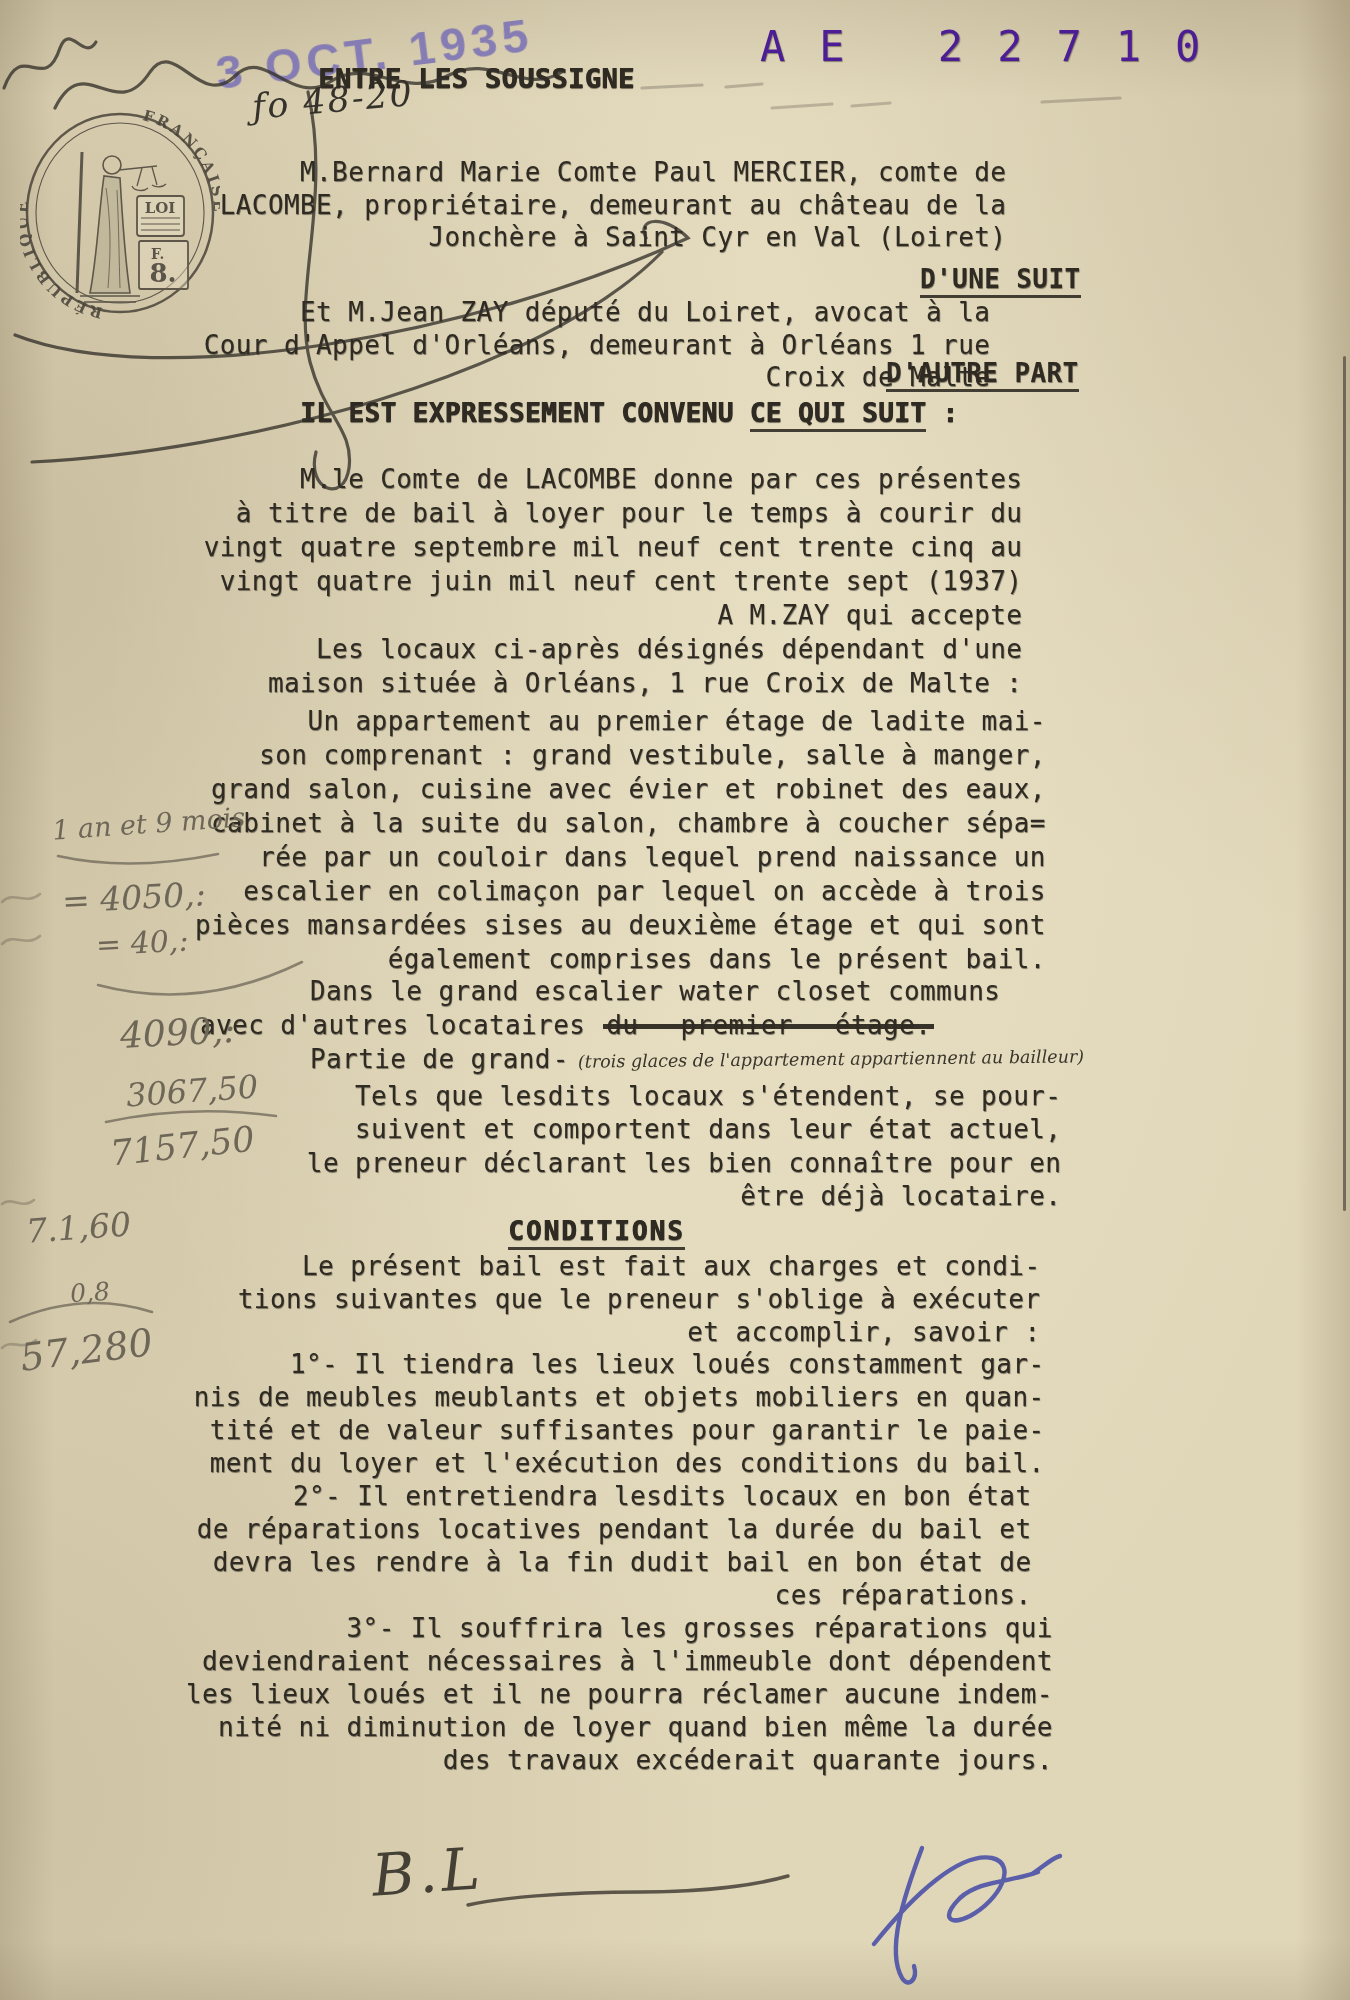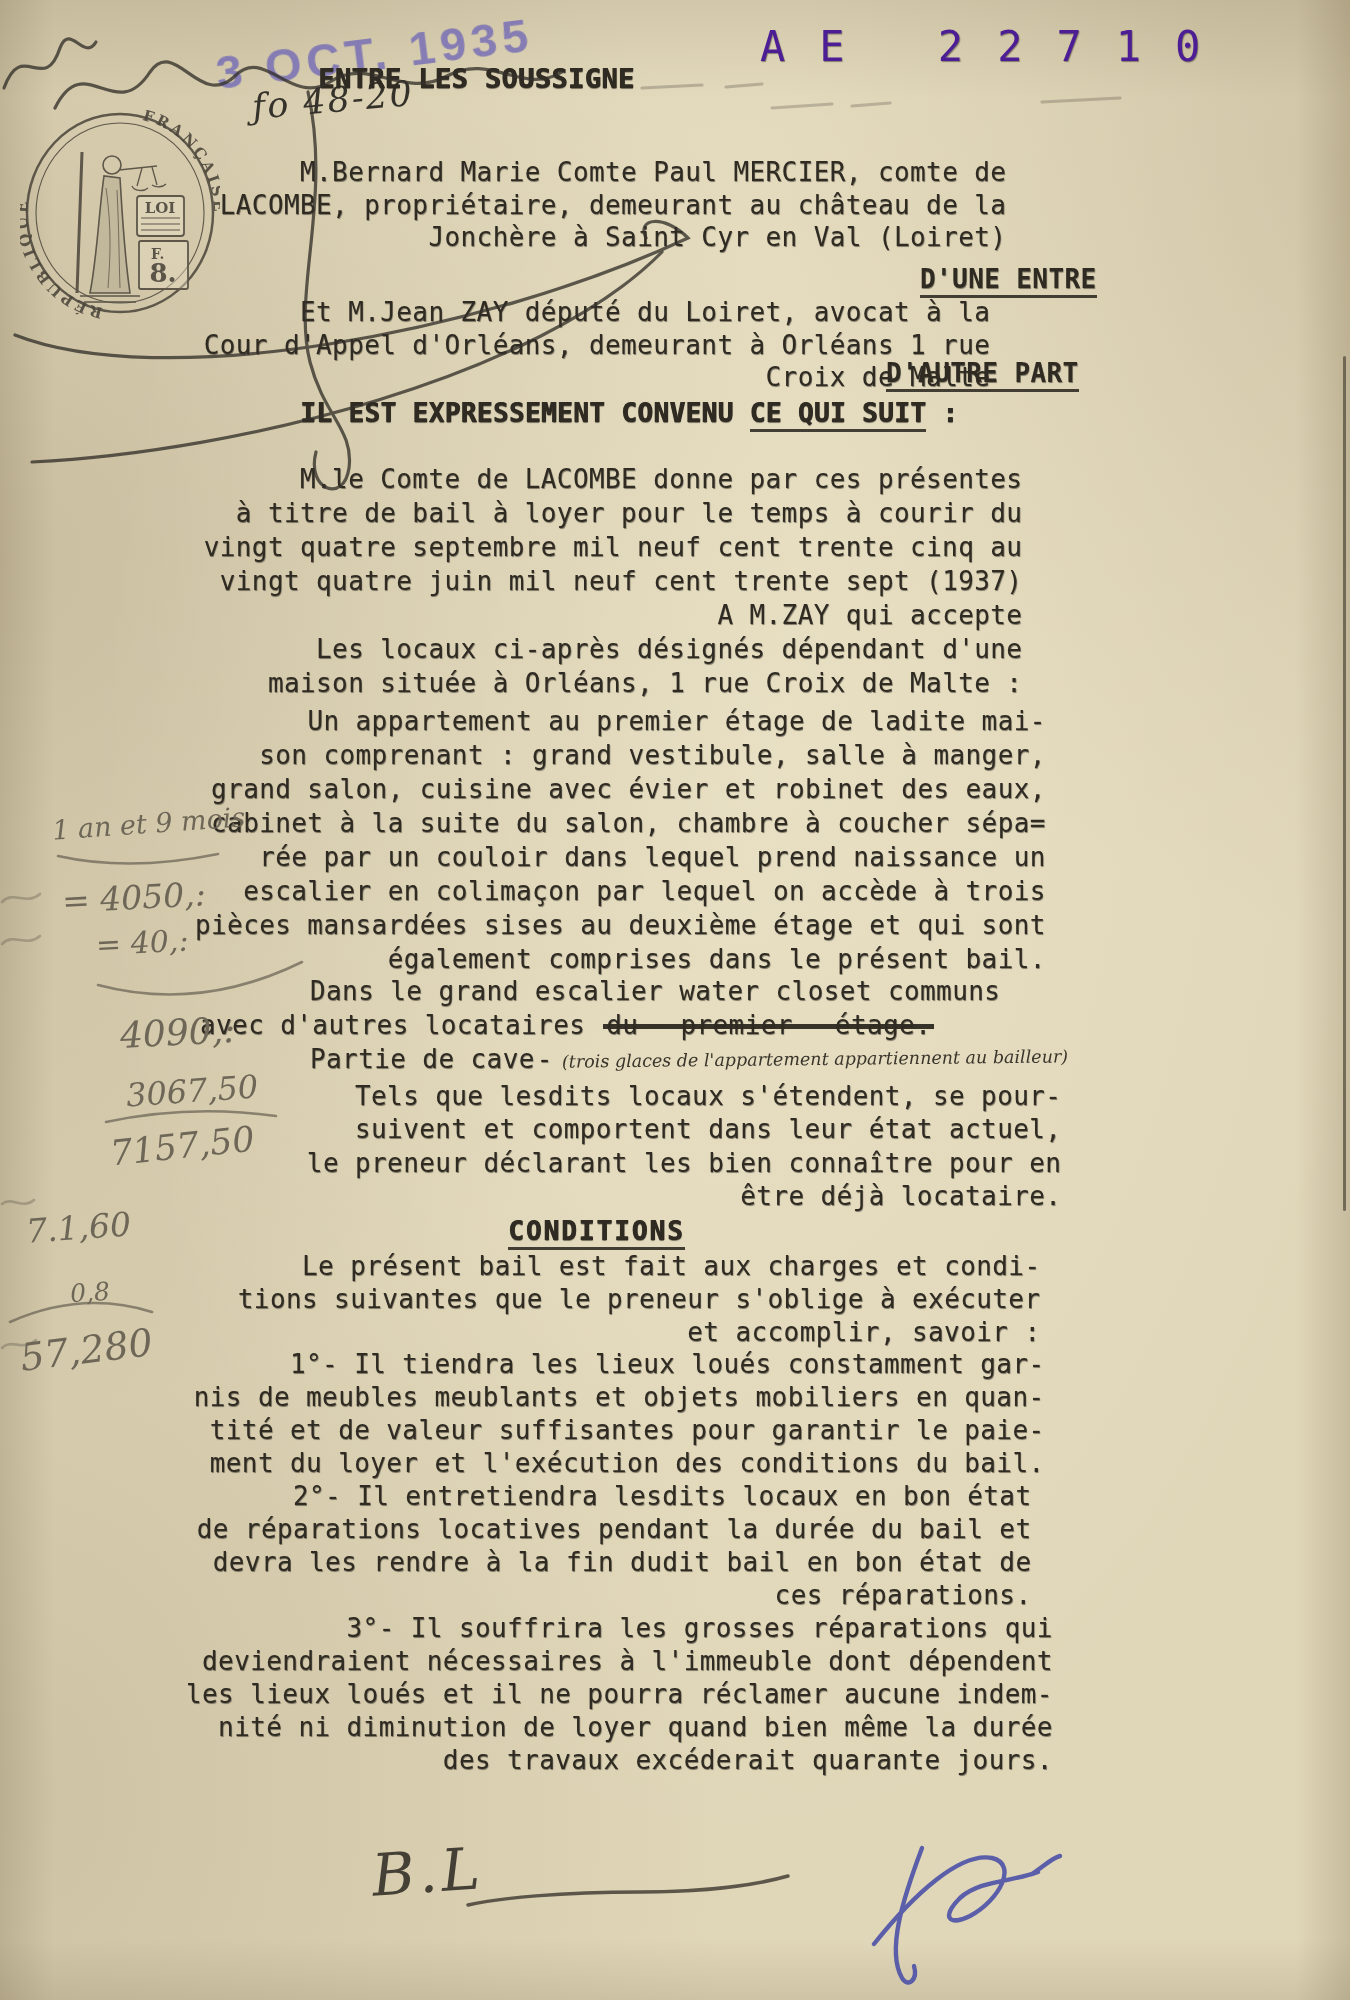--- a/index.html
+++ b/index.html
@@ -114,36 +114,36 @@
       <text x="140" y="103" font-size="15" font-weight="bold" text-anchor="middle">LOI</text>
       <text x="131" y="149" font-size="14" font-weight="bold">F.</text>
       <text x="143" y="172" font-size="26" font-weight="bold" text-anchor="middle">8.</text>
     </g>
   </svg>
 </div>
 
 <div id="doc-title" class="typew heavy">ENTRE LES SOUSSIGNE</div>
 
 <div class="typew" style="left:195px;top:156px;line-height:32.5px;"><div class="tline" style="margin-left: 105px;">M.Bernard Marie Comte Paul MERCIER, comte de</div><div class="tline">LACOMBE, propriétaire, demeurant au château de la</div><div class="tline">Jonchère à Saint Cyr en Val (Loiret)</div></div>
-<div class="typew bold" style="left:920px;top:262px;"><span class="u1">D'UNE ENTRE</span></div>
+<div class="typew bold" style="left:920px;top:262px;"><span class="u1">D'UNE SUIT</span></div>
 
 <div class="typew" style="left:195px;top:296px;line-height:32.5px;"><div class="tline" style="margin-left: 105px;">Et M.Jean ZAY député du Loiret, avocat à la</div><div class="tline">Cour d'Appel d'Orléans, demeurant à Orléans 1 rue</div><div class="tline">Croix de Malte</div></div>
 <div class="typew bold" style="left:886px;top:356px;"><span class="u1">D'AUTRE PART</span></div>
 
 <div class="typew" style="left:300px;top:396px;"><span class="heavy">IL EST EXPRESSEMENT CONVENU </span><span class="heavy u1">CE QUI SUIT</span><span class="heavy"> :</span></div>
 
 <div class="typew" style="left:195px;top:462px;"><div class="tline" style="margin-left: 105px;">M.le Comte de LACOMBE donne par ces présentes</div><div class="tline">à titre de bail à loyer pour le temps à courir du</div><div class="tline">vingt quatre septembre mil neuf cent trente cinq au</div><div class="tline">vingt quatre juin mil neuf cent trente sept (1937)</div><div class="tline" style="margin-left: 105px;">A M.ZAY qui accepte</div><div class="tline" style="margin-left: 105px;">Les locaux ci-après désignés dépendant d'une</div><div class="tline">maison située à Orléans, 1 rue Croix de Malte :</div></div>
 
 <div class="typew" style="left:195px;top:704px;"><div class="tline" style="margin-left: 105px;">Un appartement au premier étage de ladite mai-</div><div class="tline">son comprenant : grand vestibule, salle à manger,</div><div class="tline">grand salon, cuisine avec évier et robinet des eaux,</div><div class="tline">cabinet à la suite du salon, chambre à coucher sépa=</div><div class="tline">rée par un couloir dans lequel prend naissance un</div><div class="tline">escalier en colimaçon par lequel on accède à trois</div><div class="tline">pièces mansardées sises au deuxième étage et qui sont</div><div class="tline">également comprises dans le présent bail.</div></div>
 
 <div class="typew" style="left:310px;top:974px;">Dans le grand escalier water closet communs</div>
 
 <div class="typew" style="left:200px;top:1008px;"><span>avec d'autres locataires</span><span class="struckseg">du premier étage.</span></div>
 
-<div class="typew" style="left:310px;top:1042px;"><span>Partie de cave</span><span class="cave-dash">-</span><span class="cave-insert">(trois glaces de l'appartement appartiennent au bailleur)</span></div>
+<div class="typew" style="left:310px;top:1042px;"><span>Partie de grand</span><span class="cave-dash">-</span><span class="cave-insert">(trois glaces de l'appartement appartiennent au bailleur)</span></div>
 
 <div class="typew" style="left:290px;top:1080px;line-height:33.4px;"><div class="tline" style="margin-left: 65px;">Tels que lesdits locaux s'étendent, se pour-</div><div class="tline" style="margin-left: 20px;">suivent et comportent dans leur état actuel,</div><div class="tline">le preneur déclarant les bien connaître pour en</div><div class="tline" style="margin-left: 20px;">être déjà locataire.</div></div>
 
 <div class="typew heavy" style="left:508px;top:1214px;letter-spacing:2px;"><span class="u1">CONDITIONS</span></div>
 
 <div class="typew" style="left:172px;top:1250px;line-height:33px;"><div class="tline" style="margin-left: 130px;">Le présent bail est fait aux charges et condi-</div><div class="tline">tions suivantes que le preneur s'oblige à exécuter</div><div class="tline" style="margin-left: 18px;">et accomplir, savoir :</div></div>
 
 <div class="typew" style="left:190px;top:1348px;line-height:33px;"><div class="tline" style="margin-left: 100px;">1°- Il tiendra les lieux loués constamment gar-</div><div class="tline">nis de meubles meublants et objets mobiliers en quan-</div><div class="tline" style="margin-left: 8px;">tité et de valeur suffisantes pour garantir le paie-</div><div class="tline" style="margin-left: 8px;">ment du loyer et l'exécution des conditions du bail.</div></div>
 
 <div class="typew" style="left:183px;top:1480px;line-height:33px;"><div class="tline" style="margin-left: 110px;">2°- Il entretiendra lesdits locaux en bon état</div><div class="tline">de réparations locatives pendant la durée du bail et</div><div class="tline" style="margin-left: 8px;">devra les rendre à la fin dudit bail en bon état de</div><div class="tline" style="margin-left: 8px;">ces réparations.</div></div>

